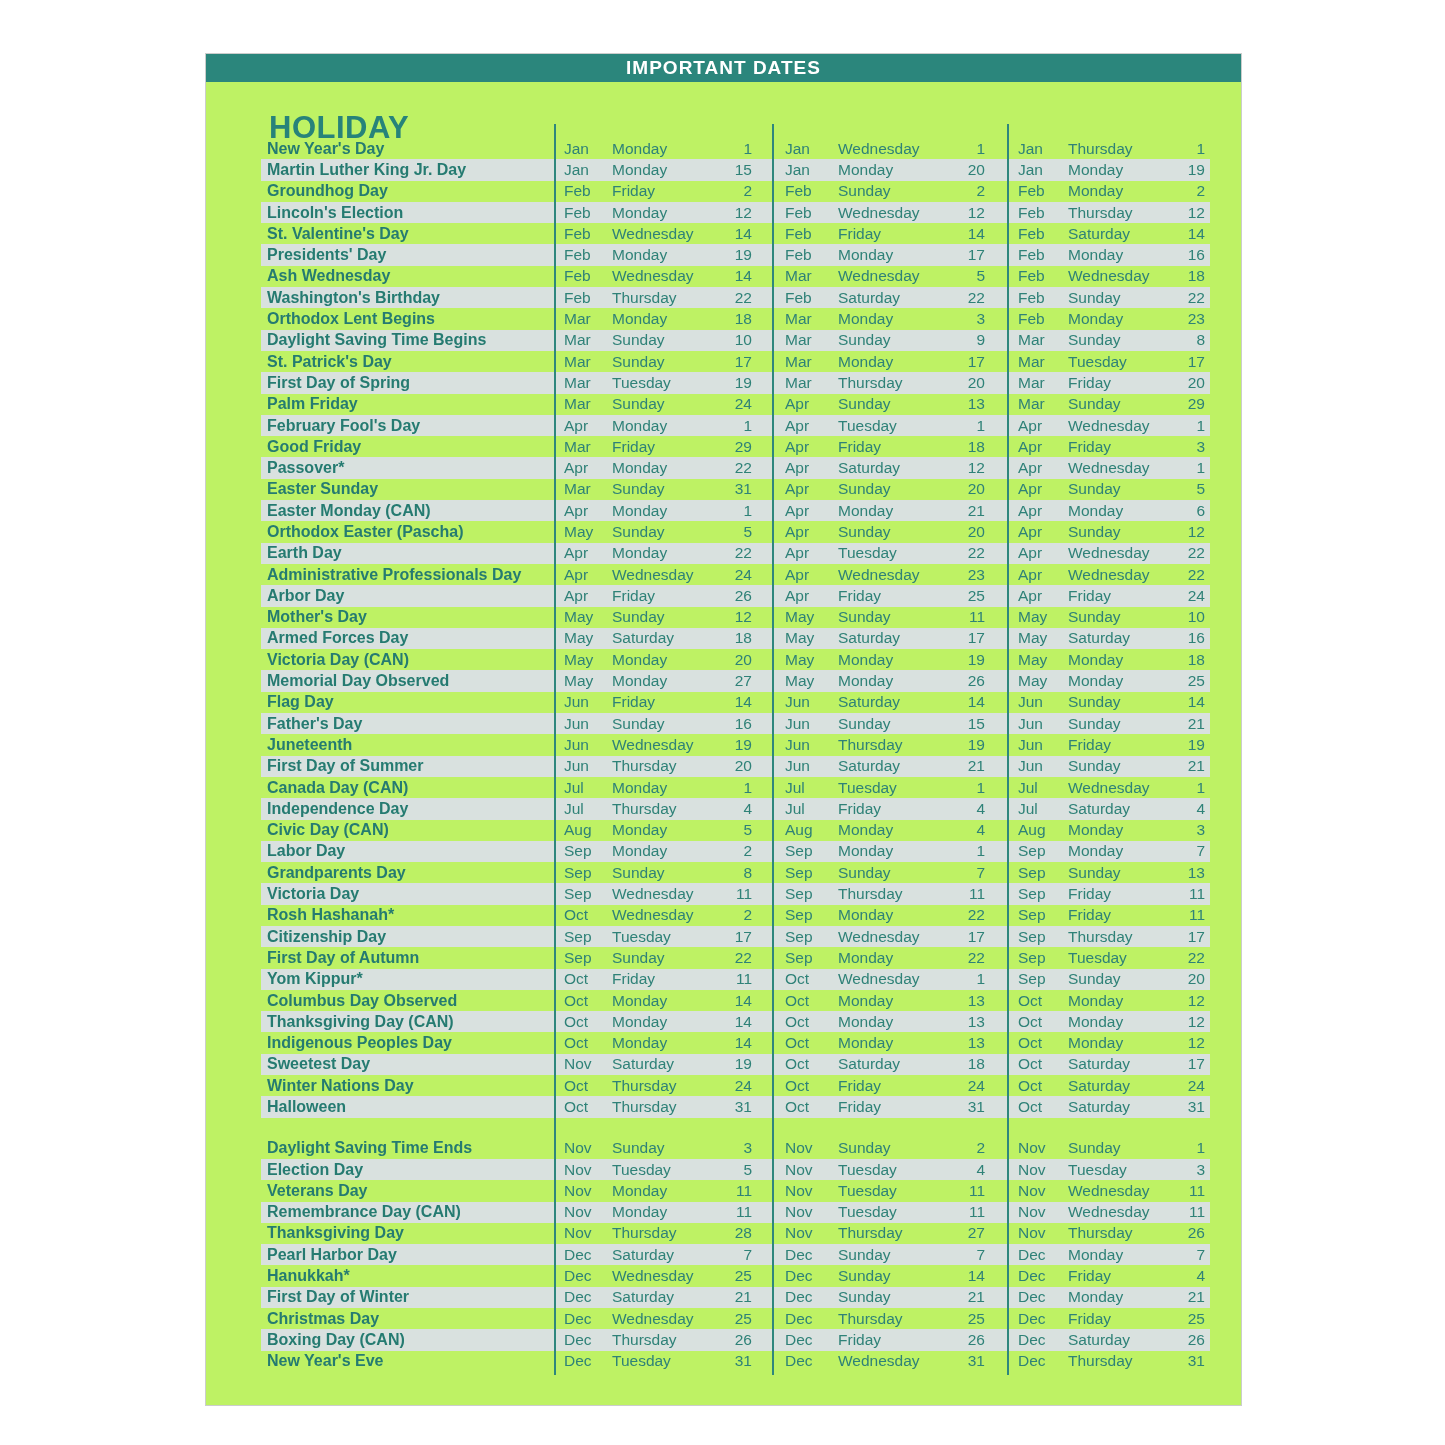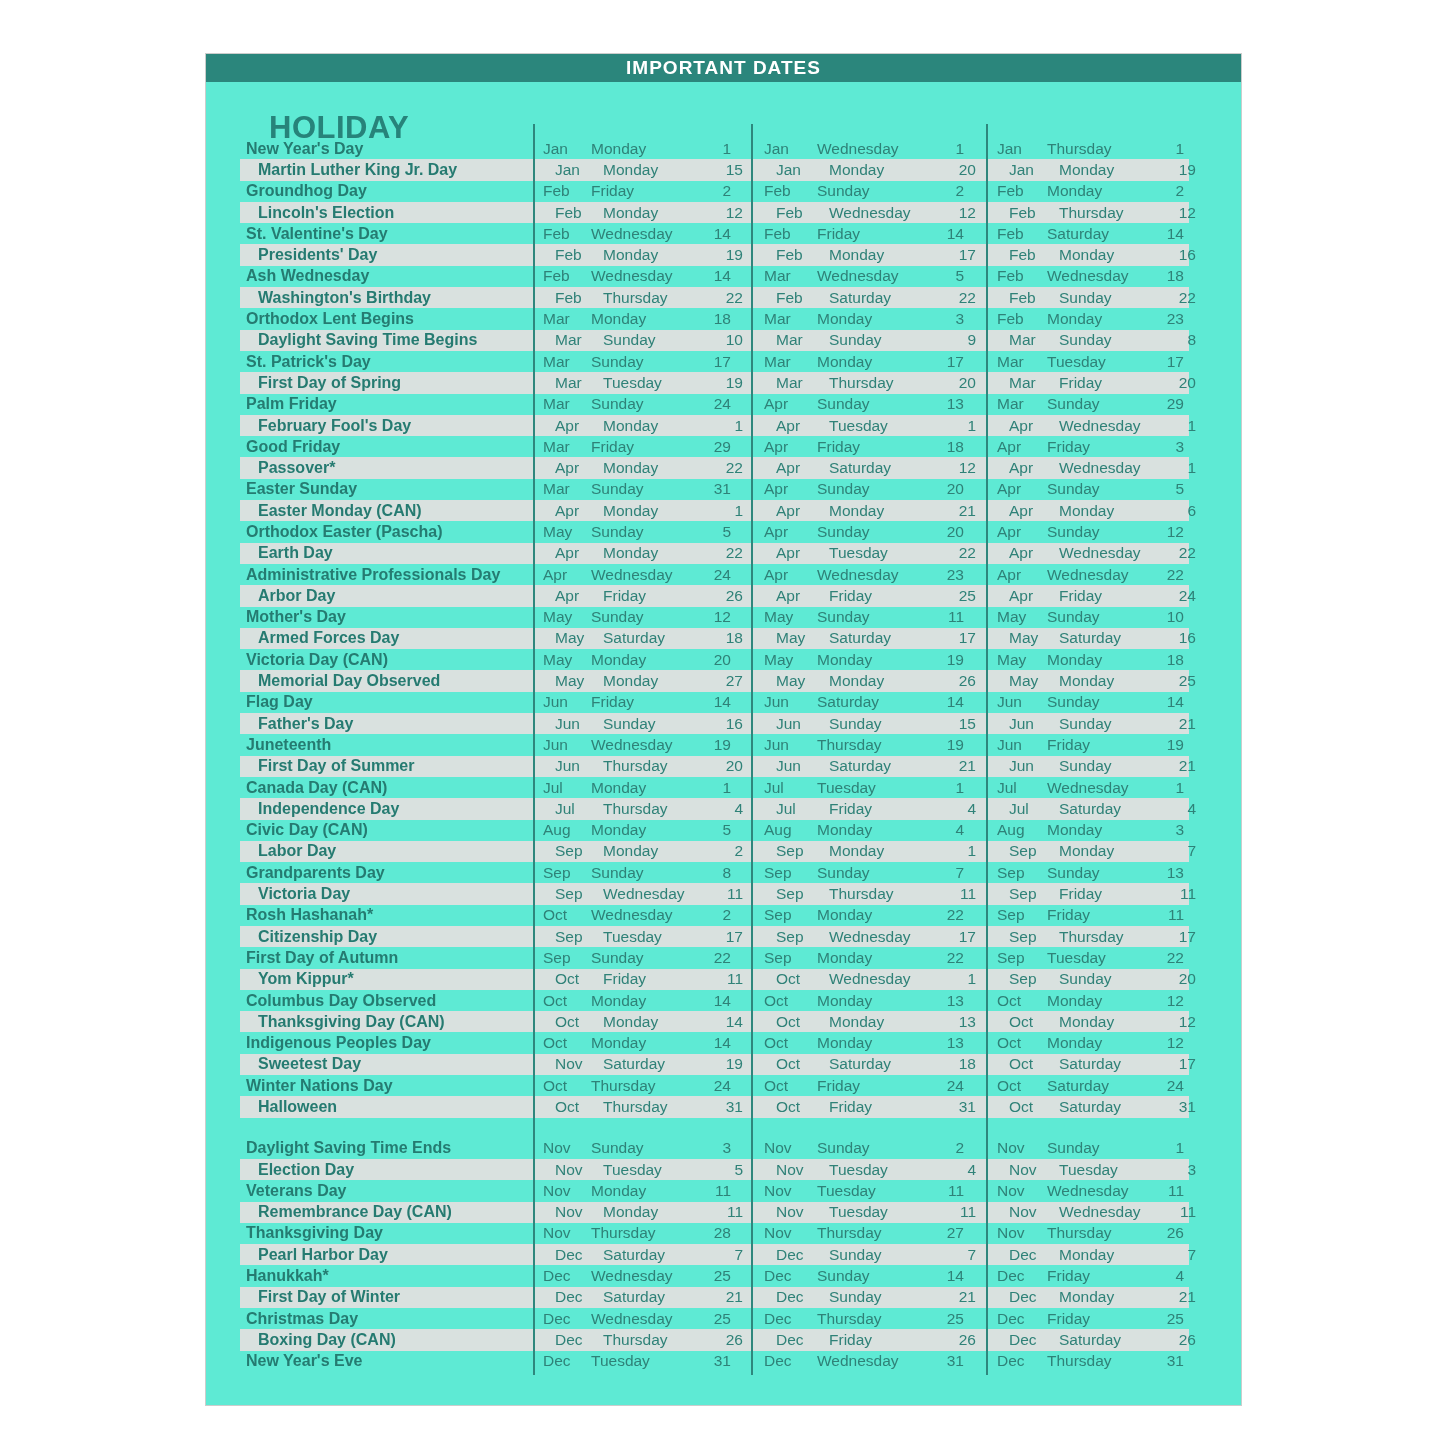--- a/index.html
+++ b/index.html
@@ -2,48 +2,48 @@
 <html><head>
 <meta charset="utf-8">
 <style>
   html, body { margin:0; padding:0; background:#ffffff; }
   .page {
     position:relative; width:1445px; height:1445px; background:#ffffff;
     font-family:"Liberation Sans", sans-serif; overflow:hidden;
   }
   .card {
     position:absolute; left:205px; top:53px; width:1037px; height:1353px;
-    background:#5eead4; border:1px solid #cbcdcc; box-sizing:border-box;
+    background:#bef264; border:1px solid #cbcdcc; box-sizing:border-box;
   }
   .banner {
     position:absolute; left:0; top:0; width:100%; height:28px;
     background:#2b867c; display:flex; align-items:center; justify-content:center;
   }
   .banner-title {
     color:#ffffff; font-weight:bold; font-size:19px; letter-spacing:1px;
   }
   .section-title {
     position:absolute; left:47px; top:40px; margin:16px;
     color:#27837a; font-size:31px; font-weight:bold; letter-spacing:0.5px;
   }
   .table-wrap {
-    position:absolute; left:34px; top:84px; width:949px;
+    position:absolute; left:55px; top:84px; width:949px;
   }
   .divider {
     position:absolute; width:2px; top:-14px; height:1251px;
     background:#2e877d; z-index:2;
   }
   .divider.d1 { left:293px; }
   .divider.d2 { left:511px; }
   .divider.d3 { left:746px; }
   .row {
     display:grid; grid-template-columns:293px 218px 235px 203px;
     height:21.3px; align-items:center;
   }
-  .row.striped { background:#d9e1df;padding-left:12px; }
+  .row.striped { background:#d9e1df; }
   .row.gap { margin-top:20px; }
   .cell.name {
     padding-left:6px; font-weight:bold; font-size:16px; color:#257b71;
     white-space:nowrap; overflow:hidden;
   }
   .group {
     display:grid; align-items:center;
     font-size:15.5px; color:#2f8278; white-space:nowrap;
   }
   .group.g1 { grid-template-columns:48px 1fr auto; padding-left:10px; padding-right:20px; }

